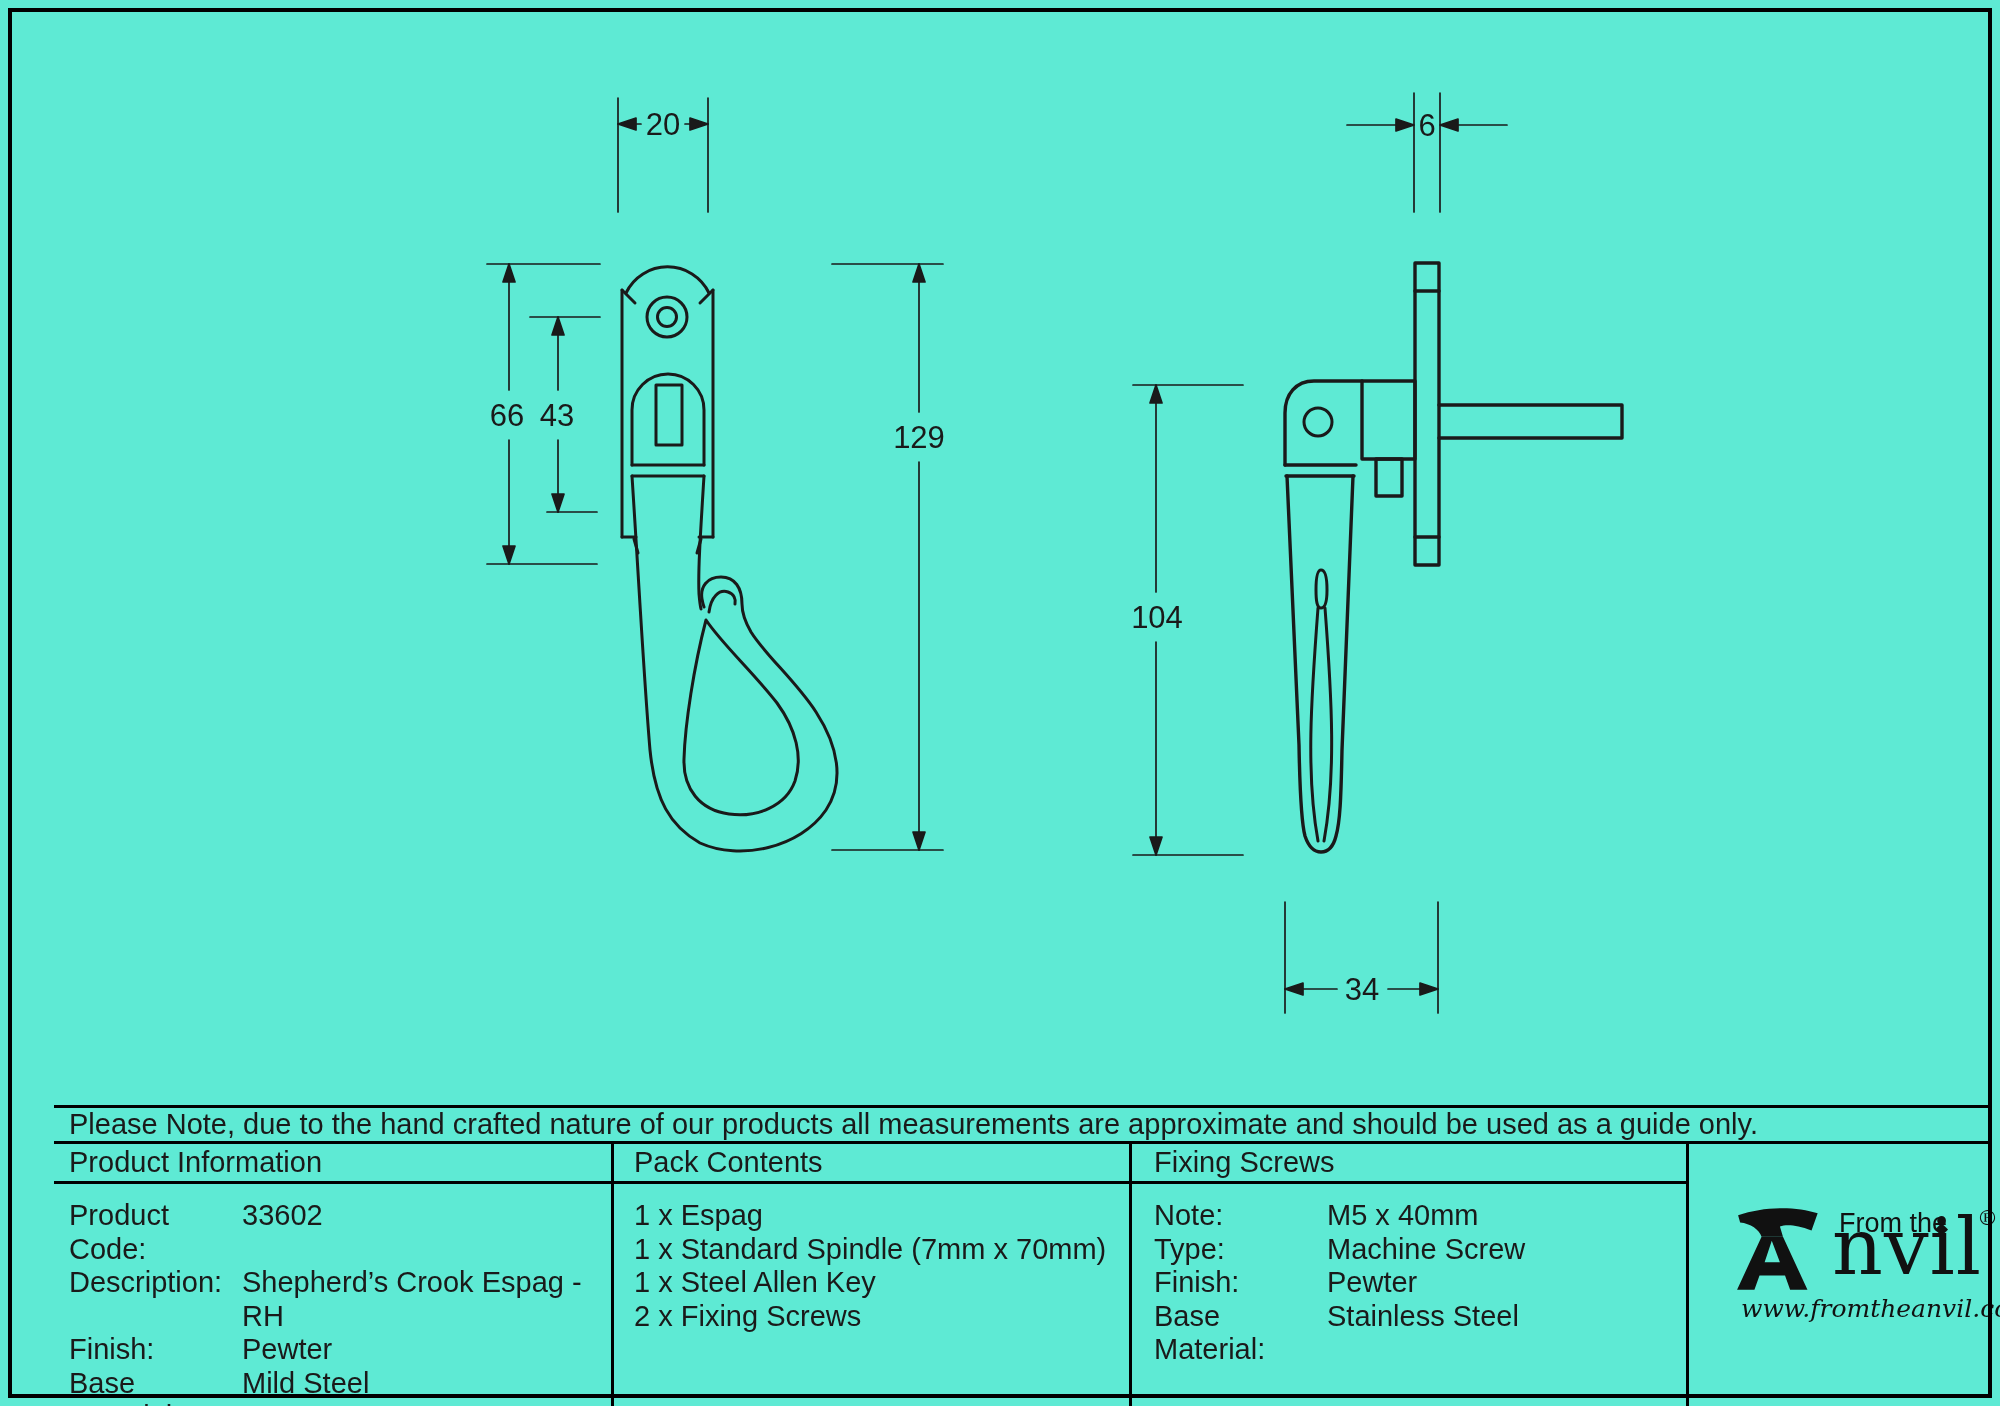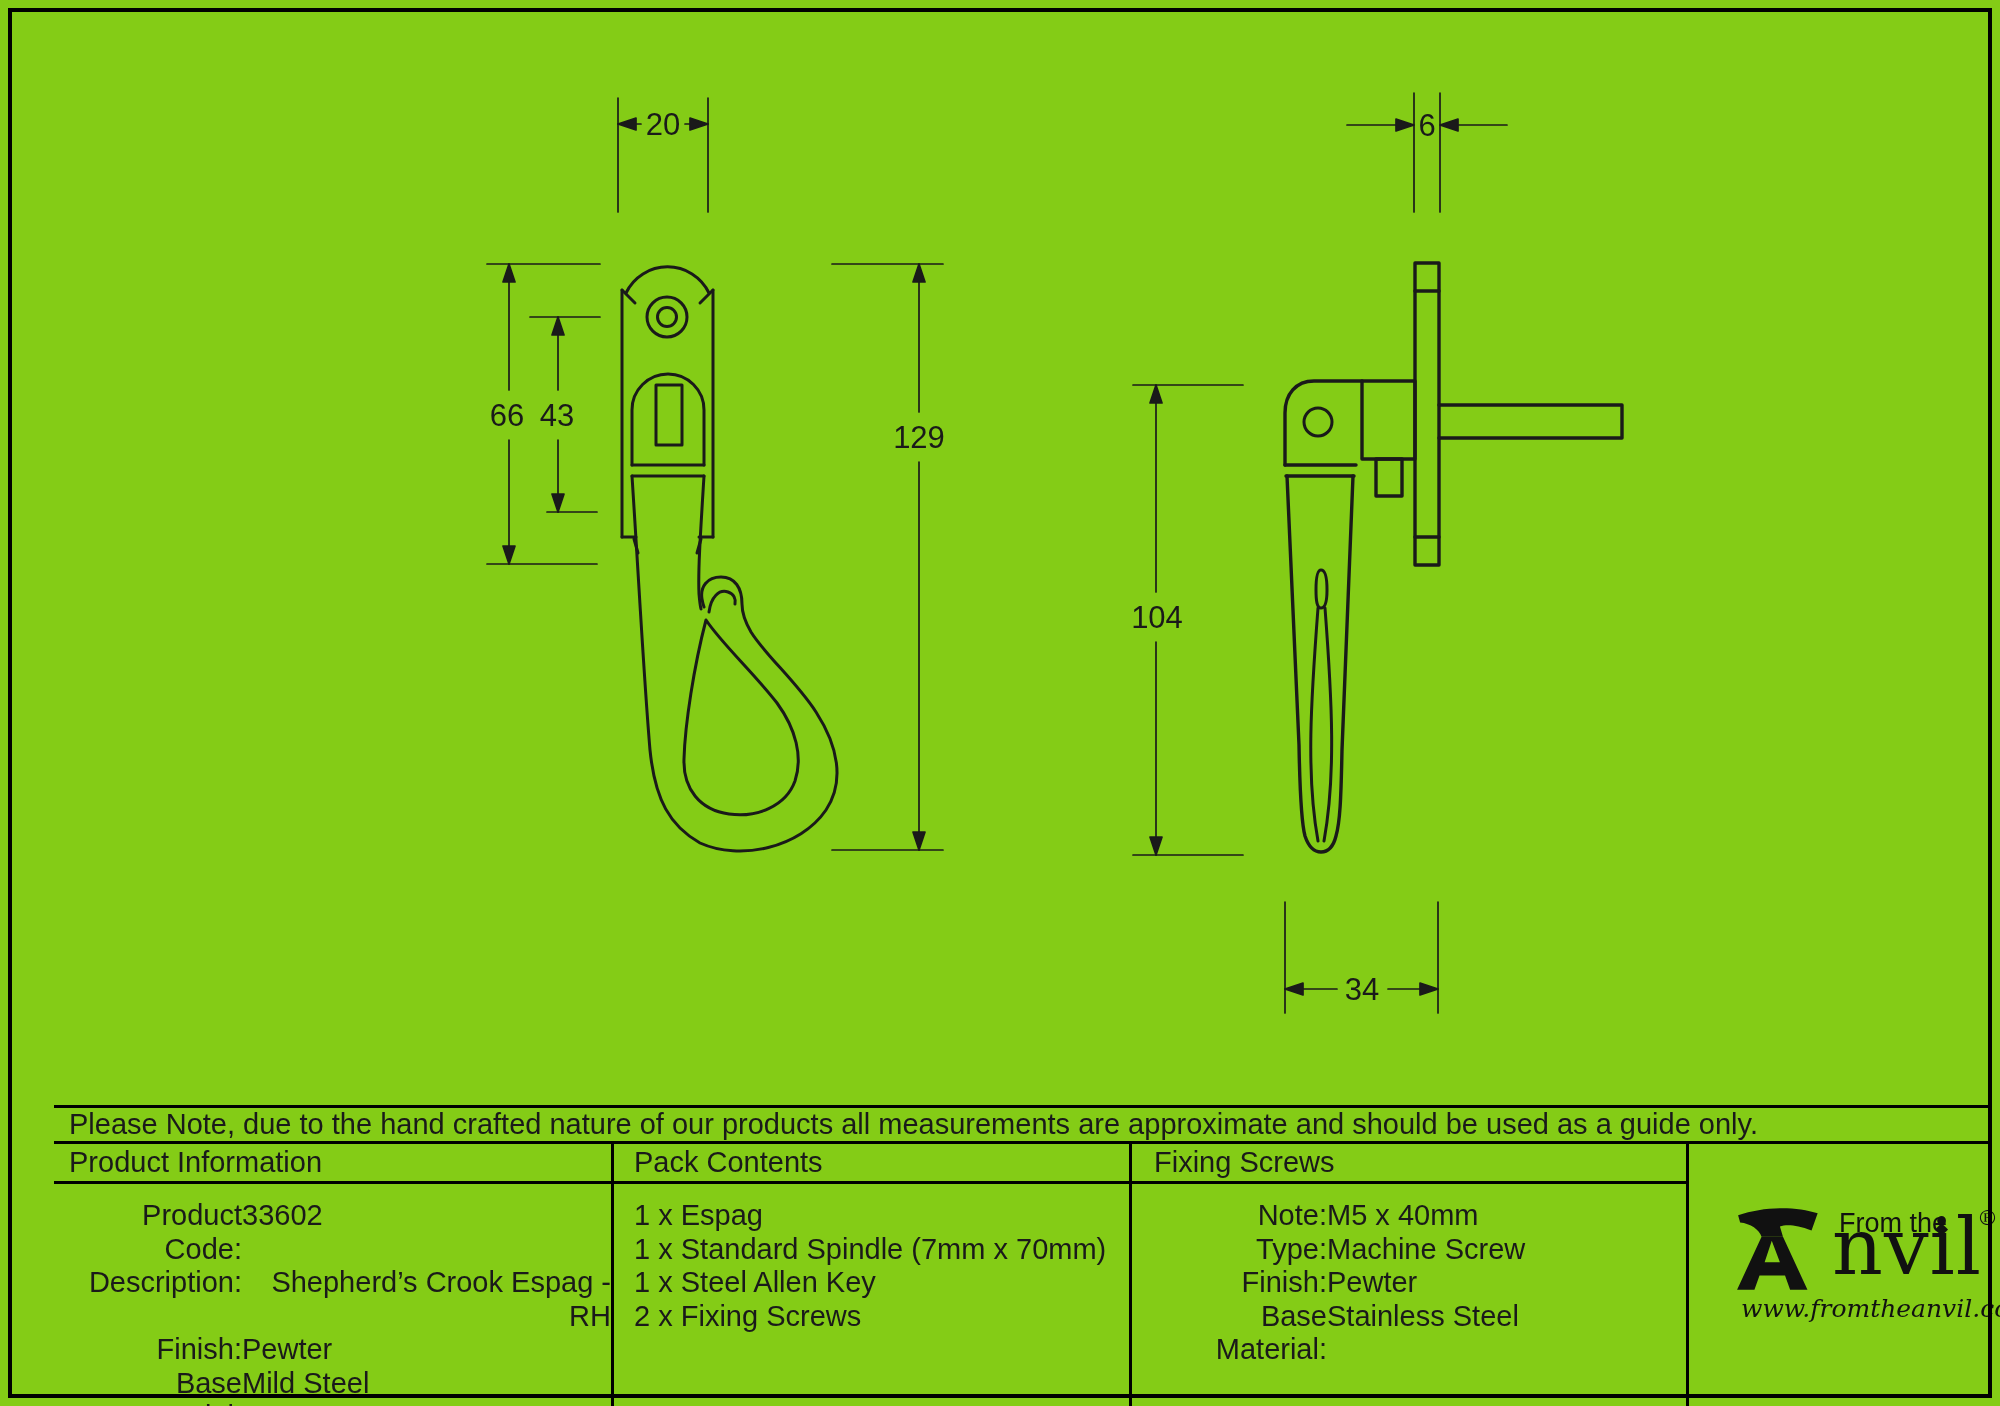--- a/index.html
+++ b/index.html
@@ -1,19 +1,19 @@
 <!DOCTYPE html>
 <html><head>
 <meta charset="utf-8">
 <style>
   html,body{margin:0;padding:0;background:#e8e8e8;}
   .sheet{
     position:relative;
     width:2000px;height:1406px;
-    background:#84cc16;
+    background:#5eead4;
     font-family:"Liberation Sans", sans-serif;
     color:#1a1a1a;
     overflow:hidden;
   }
   .frame{
     position:absolute;left:8px;top:8px;right:8px;bottom:8px;
     border:4px solid #000;
     pointer-events:none;
   }
   .drawing{
@@ -37,21 +37,21 @@
   }
   .hcell{
     display:flex;align-items:center;font-size:29px;
     border-right:3px solid #000;border-bottom:3px solid #000;
   }
   .bcell{
     border-right:3px solid #000;
     padding-top:15px;font-size:29px;line-height:33.5px;
   }
   .pad1{padding-left:15px;} .pad2{padding-left:20px;} .pad3{padding-left:22px;}
-  .kv{display:flex;text-align:right;}
+  .kv{display:flex;}
   .kv .k{width:173px;flex:0 0 173px;}
   .logo-cell{grid-column:4;grid-row:1/3;position:relative;}
   .anvil-svg{position:absolute;left:44px;top:64px;width:102px;height:84px;}
   .logo-fromthe{
     position:absolute;left:150px;top:64px;width:120px;
     font-family:Liberation Sans, sans-serif;font-size:27px;color:#111;
   }
   .logo-diamond{position:absolute;left:246px;top:74px;font-size:17px;color:#111;}
   .logo-rest{
     position:absolute;left:143px;top:64px;

